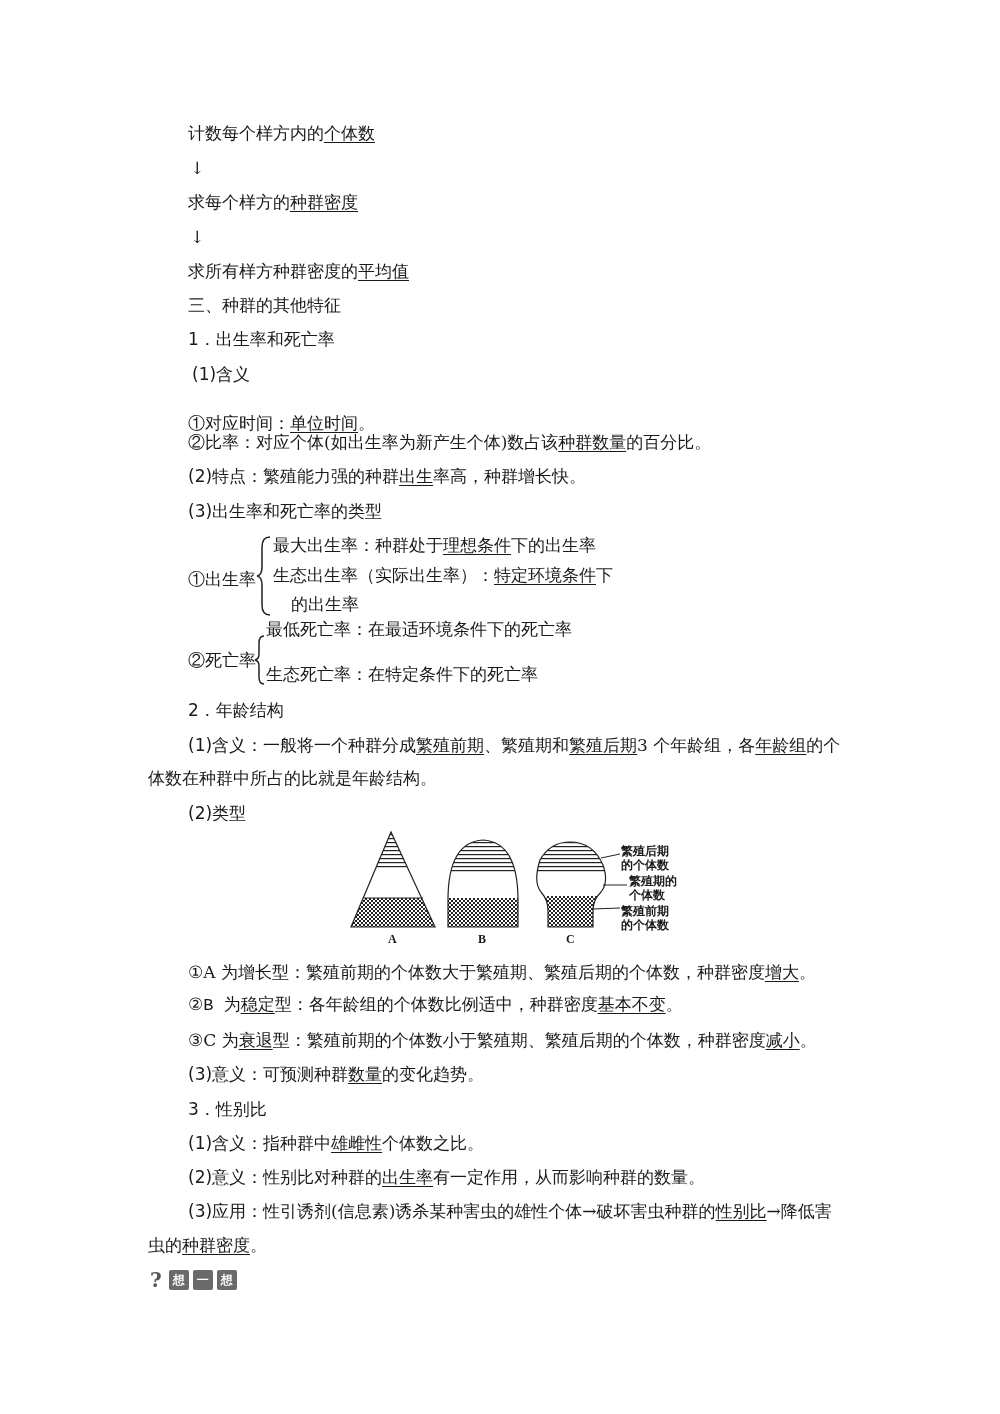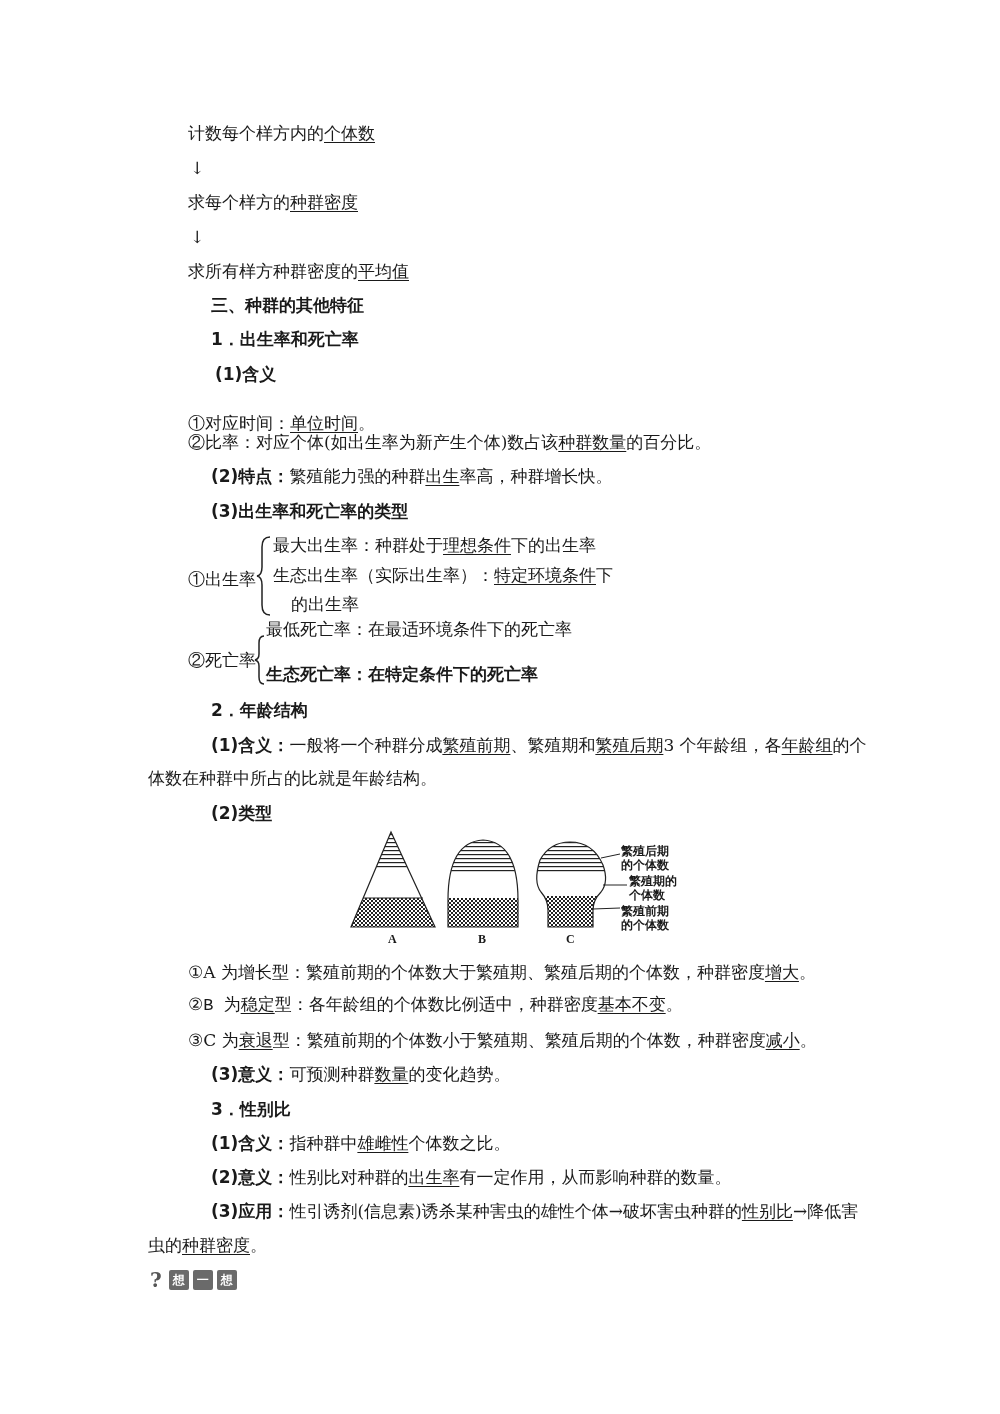--- a/index.html
+++ b/index.html
@@ -2,21 +2,21 @@
 <html><head>
 <meta charset="utf-8">
 <style>
   html, body { margin: 0; padding: 0; background: #ffffff; }
   body {
     width: 1000px; height: 1414px; position: relative; overflow: hidden;
     font-family: "DejaVu Serif", "Liberation Serif", serif;
     color: #1a1a1a; font-size: 17px;
   }
   .line { position: absolute; white-space: nowrap; line-height: 22px; }
-  .bold { font-family: "DejaVu Sans", "Liberation Sans", sans-serif; font-weight: bold; margin-left: 23px; }
+  .bold { font-family: "DejaVu Sans", "Liberation Sans", sans-serif; font-weight: normal; }
   .u { text-decoration: underline; text-underline-offset: 3px; text-decoration-thickness: 1px; }
   .fig { position: absolute; left: 345px; top: 830px; width: 345px; height: 120px; }
   .fig-label { position: absolute; font-family: "Liberation Serif", serif; font-weight: bold; font-size: 12px; }
   .fig-note { position: absolute; font-family: "DejaVu Sans", sans-serif; font-weight: bold; font-size: 12px; line-height: 14px; white-space: nowrap; }
   .think { position: absolute; left: 150px; top: 1268px; display: flex; align-items: center; gap: 4px; }
   .think .q { font-family: "DejaVu Serif", serif; font-weight: bold; font-size: 20px; color: #555; margin-right: 3px; }
   .think .box {
     width: 20px; height: 20px; background: #6a6a6a; color: #fff;
     font-family: "DejaVu Sans", sans-serif; font-size: 12px; font-weight: bold;
     display: flex; align-items: center; justify-content: center; border-radius: 2px;
@@ -61,21 +61,21 @@
 <div class="line" style="left:273px;top:564px;">
   <span>生态出生率（实际出生率）：</span><span class="u">特定环境条件</span><span>下</span>
 </div>
 <div class="line" style="left:291px;top:593px;">的出生率</div>
 
 <div class="line" style="left:188px;top:649px;">②死亡率</div>
 <svg style="position:absolute;left:254px;top:634px;" width="12" height="52">
   <path d="M10 2 Q5 2 5 9 L5 20 Q5 25 1 26 Q5 27 5 32 L5 43 Q5 50 10 50" fill="none" stroke="#222" stroke-width="1.5"></path>
 </svg>
 <div class="line" style="left:266px;top:618px;">最低死亡率：在最适环境条件下的死亡率</div>
-<div class="line" style="left:266px;top:663px;font-weight:bold;">生态死亡率：在特定条件下的死亡率</div>
+<div class="line" style="left:266px;top:663px;">生态死亡率：在特定条件下的死亡率</div>
 
 <div class="line bold" style="left:188px;top:699px;">2．年龄结构</div>
 <div class="line" style="left:188px;top:734px;">
   <span class="bold">(1)含义：</span><span>一般将一个种群分成</span><span class="u">繁殖前期</span><span>、繁殖期和</span><span class="u">繁殖后期</span><span>3 个年龄组，各</span><span class="u">年龄组</span><span>的个</span>
 </div>
 <div class="line" style="left:148px;top:768px;font-family:Liberation Serif, serif;">体数在种群中所占的比就是年龄结构。</div>
 <div class="line bold" style="left:188px;top:802px;">(2)类型</div>
 
 <div class="fig">
   <svg width="345" height="120" style="position:absolute;left:0;top:0;">

